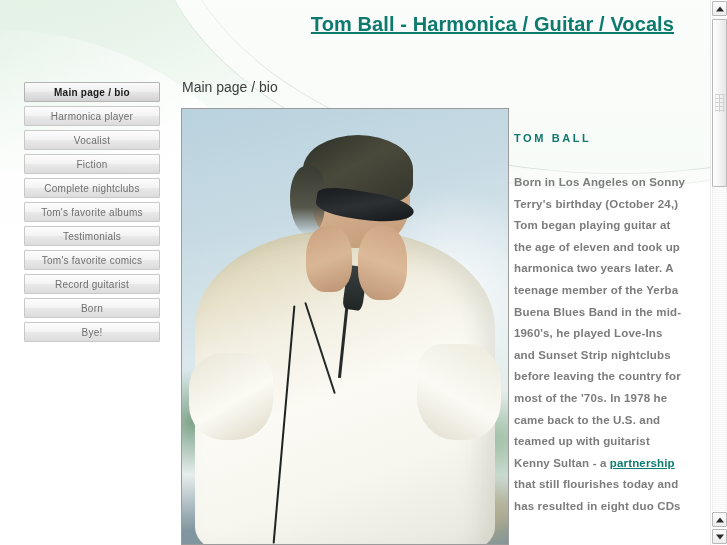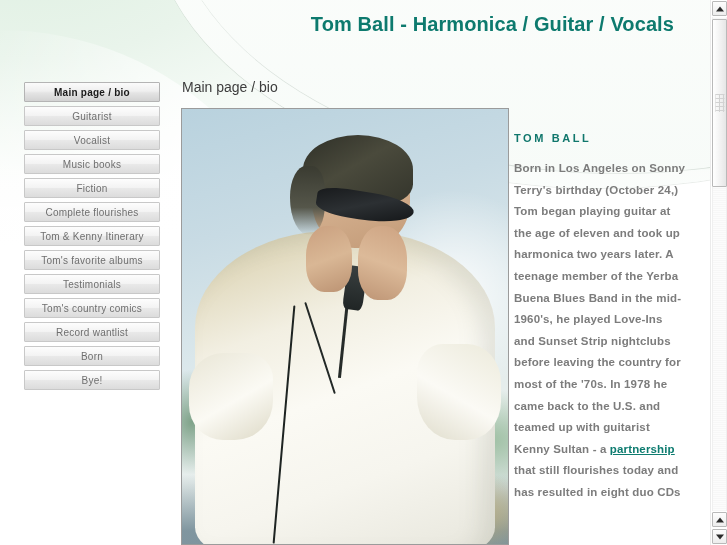--- a/index.html
+++ b/index.html
@@ -71,20 +71,21 @@
   #site-title {
     position: absolute;
     right: 36px;
     top: 13px;
     font-size: 20px;
     font-weight: bold;
     color: #0d7a6e;
     letter-spacing: 0.1px;
     white-space: nowrap;
     z-index: 5;
+    text-decoration: underline;
   }
 
   
   #sidebar {
     position: absolute;
     left: 24px;
     top: 82px;
     width: 136px;
     z-index: 6;
   }
@@ -275,21 +276,21 @@
     position: absolute;
     left: 333px;
     top: 24px;
     width: 172px;
   }
   #tom-ball-heading {
     font-size: 11px;
     font-weight: bold;
     color: #10776c;
     letter-spacing: 2.6px;
-    margin-bottom: 14px;
+    margin-bottom: 28px;
   }
   #bio-text {
     font-size: 11.5px;
     font-weight: bold;
     line-height: 21.6px;
     color: #7c7c7c;
     letter-spacing: 0.15px;
   }
   #bio-text a {
     color: #0e7c70;
@@ -369,30 +370,28 @@
 
   <div id="swirl"></div>
   <div id="swirl2"></div>
   <div id="swirl3"></div>
   <div id="fadebottom"></div>
 
   <div id="site-title">Tom Ball - Harmonica / Guitar / Vocals</div>
 
   <div id="sidebar">
     <a class="nav-item active">Main page / bio</a>
-    <a class="nav-item">Guitarist</a>
+    <a class="nav-item">Harmonica player</a>
     <a class="nav-item">Vocalist</a>
-    <a class="nav-item">Music books</a>
     <a class="nav-item">Fiction</a>
-    <a class="nav-item">Complete flourishes</a>
-    <a class="nav-item">Tom &amp; Kenny Itinerary</a>
+    <a class="nav-item">Complete nightclubs</a>
     <a class="nav-item">Tom's favorite albums</a>
     <a class="nav-item">Testimonials</a>
-    <a class="nav-item">Tom's country comics</a>
-    <a class="nav-item">Record wantlist</a>
+    <a class="nav-item">Tom's favorite comics</a>
+    <a class="nav-item">Record guitarist</a>
     <a class="nav-item">Born</a>
     <a class="nav-item">Bye!</a>
   </div>
 
   <div id="breadcrumb">Main page / bio</div>
 
   <div id="content">
 
     <div id="photo-wrap">
       <div id="photo">

